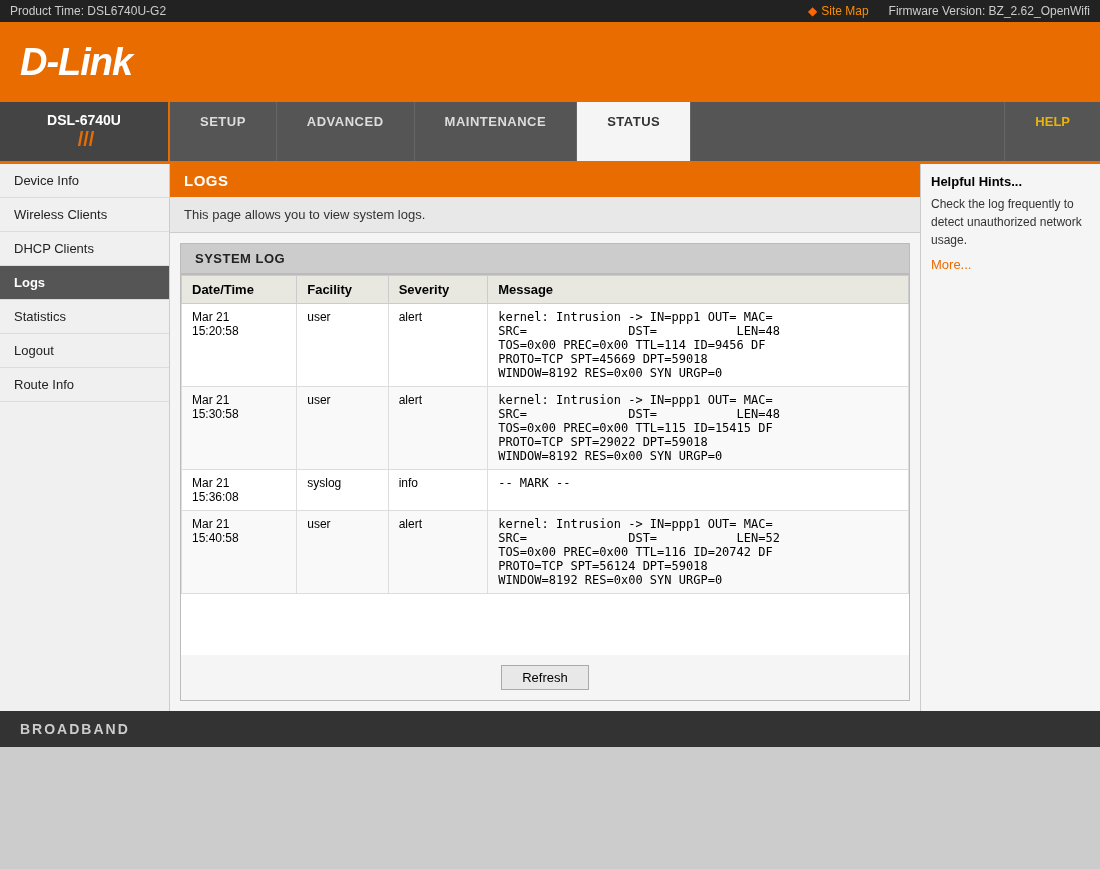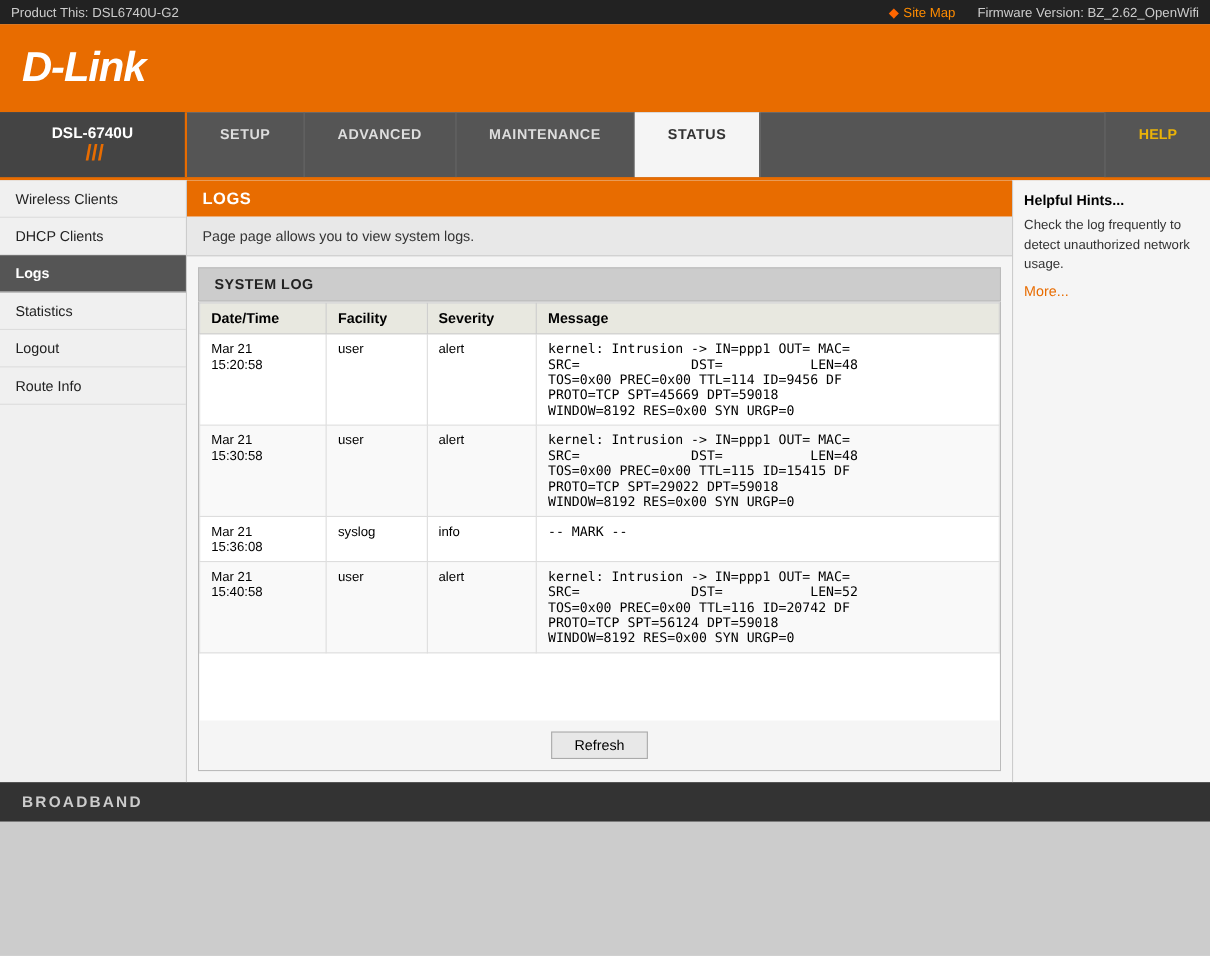--- a/index.html
+++ b/index.html
@@ -247,21 +247,21 @@
     }
 
     .content-wrapper {
       position: relative;
     }
   </style>
 </head>
 <body>
 
 <div id="top-bar">
-  <span>Product This: DSL6740U-G2</span>
+  <span>Product Time: DSL6740U-G2</span>
   <div class="sitemap-area">
     <span class="sitemap-link">◆</span>
     <span style="cursor:pointer;color:#ff8c00;margin-right:20px;">Site Map</span>
     <span>Firmware Version: BZ_2.62_OpenWifi</span>
   </div>
 </div>
 
 <div id="header">
   <div id="logo">
     <span>D-Link</span>
@@ -276,31 +276,32 @@
   <div class="nav-tab">SETUP</div>
   <div class="nav-tab">ADVANCED</div>
   <div class="nav-tab">MAINTENANCE</div>
   <div class="nav-tab active">STATUS</div>
   <div class="nav-tab-help">HELP</div>
 </div>
 
 <div id="main">
 
   <div id="sidebar">
+    <div class="sidebar-item">Device Info</div>
     <div class="sidebar-item">Wireless Clients</div>
     <div class="sidebar-item">DHCP Clients</div>
     <div class="sidebar-item active">Logs</div>
     <div class="sidebar-item">Statistics</div>
     <div class="sidebar-item">Logout</div>
     <div class="sidebar-item">Route Info</div>
   </div>
 
   <div id="content">
     <div class="page-title-bar">LOGS</div>
-    <div class="description-bar">Page page allows you to view system logs.</div>
+    <div class="description-bar">This page allows you to view system logs.</div>
     <div class="section-header">SYSTEM LOG</div>
 
     <div class="log-container content-wrapper">
       <div class="log-table-wrapper">
         <table class="log-table">
           <thead>
             <tr>
               <th>Date/Time</th>
               <th>Facility</th>
               <th>Severity</th>

